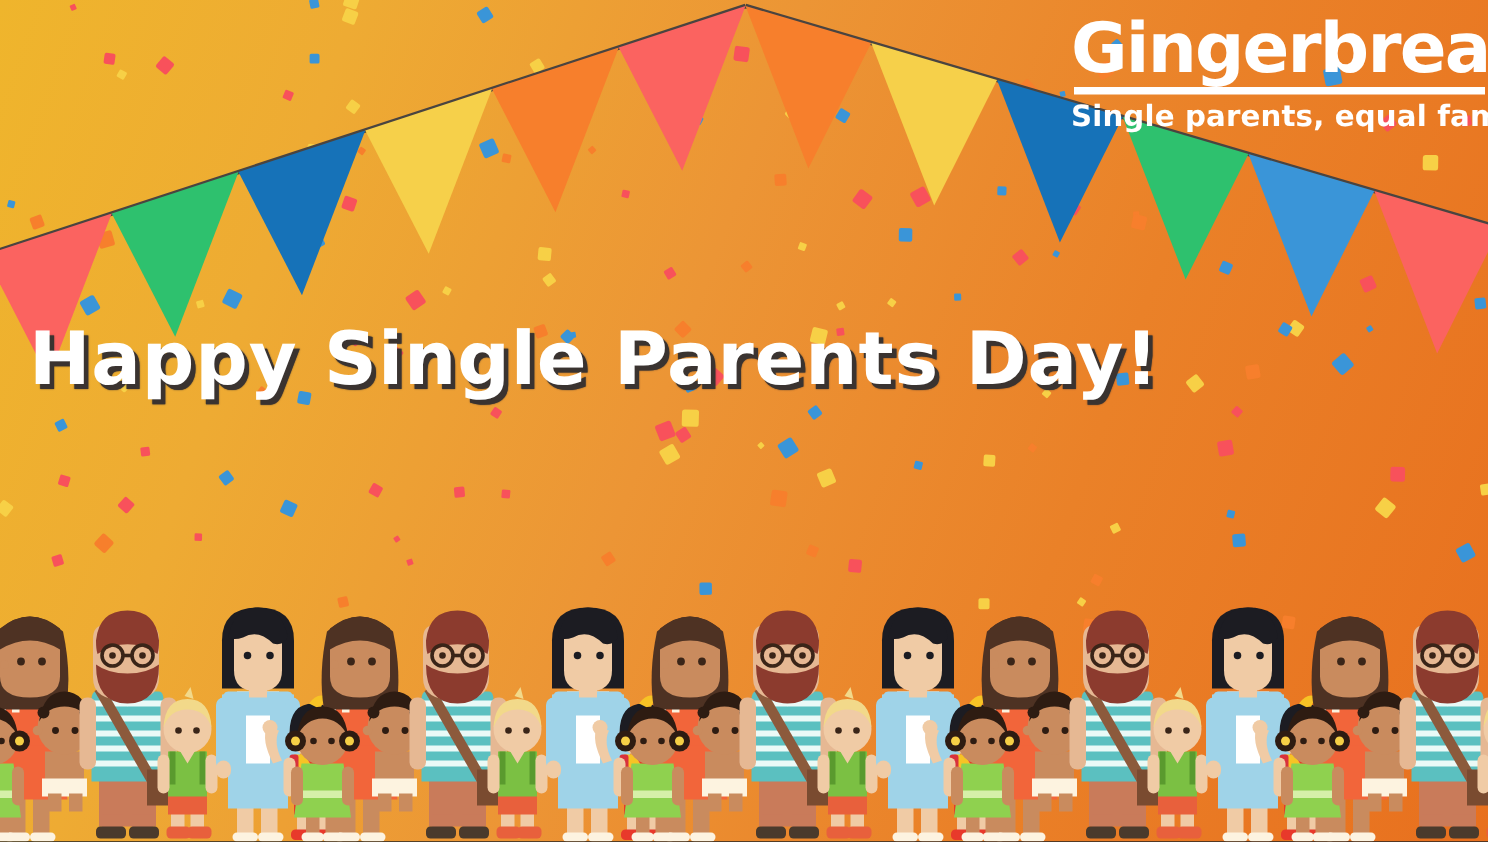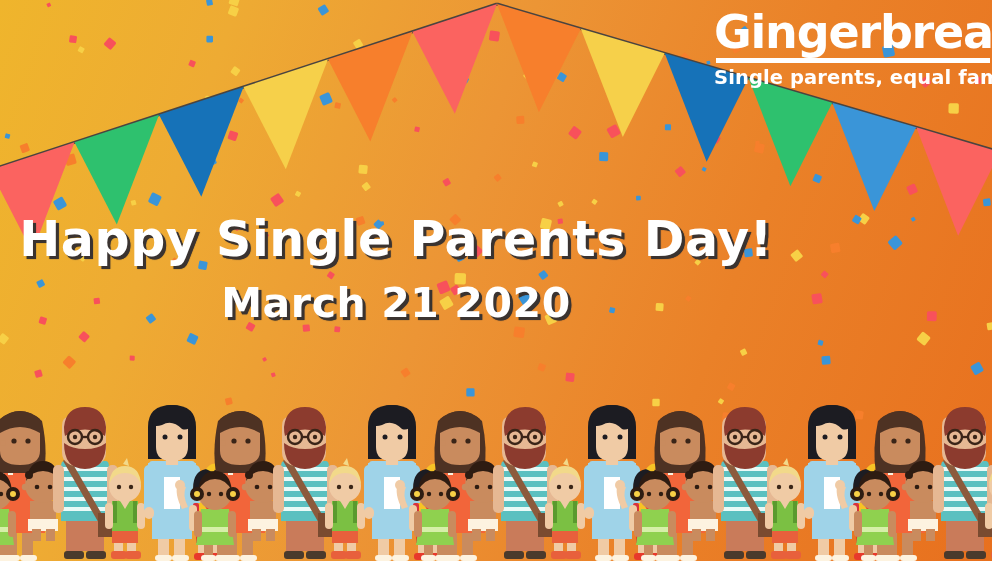--- a/index.html
+++ b/index.html
@@ -220,21 +220,20 @@
         <path d="M580.8 28.7 L664.7 53.3 L622.8 137.0 Z" fill="#f6d04a"></path>
         <path d="M664.7 53.3 L748.5 78.0 L706.6 161.7 Z" fill="#1672b8"></path>
         <path d="M748.5 78.0 L832.3 102.7 L790.4 186.3 Z" fill="#2ec16e"></path>
         <path d="M832.3 102.7 L916.2 127.3 L874.3 211.0 Z" fill="#3a95d8"></path>
         <path d="M916.2 127.3 L1000.0 152.0 L958.1 235.7 Z" fill="#fb6360"></path>
       </g>
   </svg>
 
   <div class="headline-wrap">
     <span class="headline">Happy Single Parents Day!</span>
-    <span class="subline">March 21 2020</span>
   </div>
 
   <div class="logo">
     <span class="logo-word">Gingerbread</span>
     <span class="logo-rule"></span>
     <span class="logo-tag">Single parents, equal families</span>
   </div>
 
   <svg class="svg-layer" width="992" height="561" viewBox="0 0 992 561" aria-hidden="true">
     <defs>

